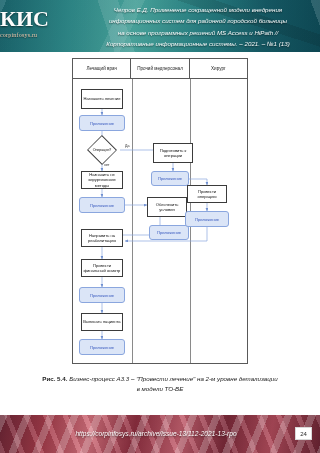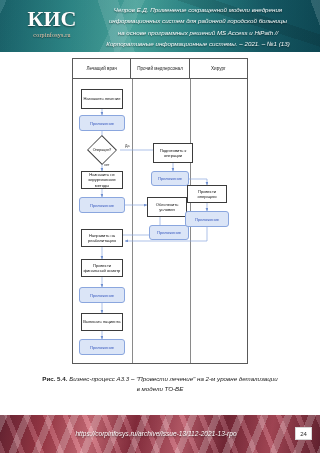--- a/index.html
+++ b/index.html
@@ -22,22 +22,22 @@
   }
   #header::after{
     content:""; position:absolute; left:0; top:0; right:0; bottom:0;
     background:
       linear-gradient(72deg, transparent 0 34%, rgba(255,255,255,.11) 34% 40%, transparent 40% 100%),
       linear-gradient(-64deg, transparent 0 58%, rgba(255,255,255,.09) 58% 64%, transparent 64% 100%),
       linear-gradient(18deg, transparent 0 70%, rgba(0,0,0,.10) 70% 78%, transparent 78% 100%);
     pointer-events:none;
   }
   #logo-block {
-    position: absolute; left: 16px; top: 7px; width: 72px; height: 40px;
-    z-index: 3; text-align: center; color: #ffffff;
+    position: absolute; left: 0; top: 7px; width: 72px; height: 40px;
+    z-index: 3; color: #ffffff;
   }
   #logo-mark {
     font-family: "Liberation Serif", serif;
     font-size: 22px; font-weight: bold; line-height: 24px;
     letter-spacing: 0px; color: #fdfdfd;
     text-shadow: 0 1px 2px rgba(0,0,0,.55);
   }
   #logo-sub {
     font-size: 6px; line-height: 8px; color: #f2c9ae;
     font-family: "Liberation Serif", serif; letter-spacing: .2px;

